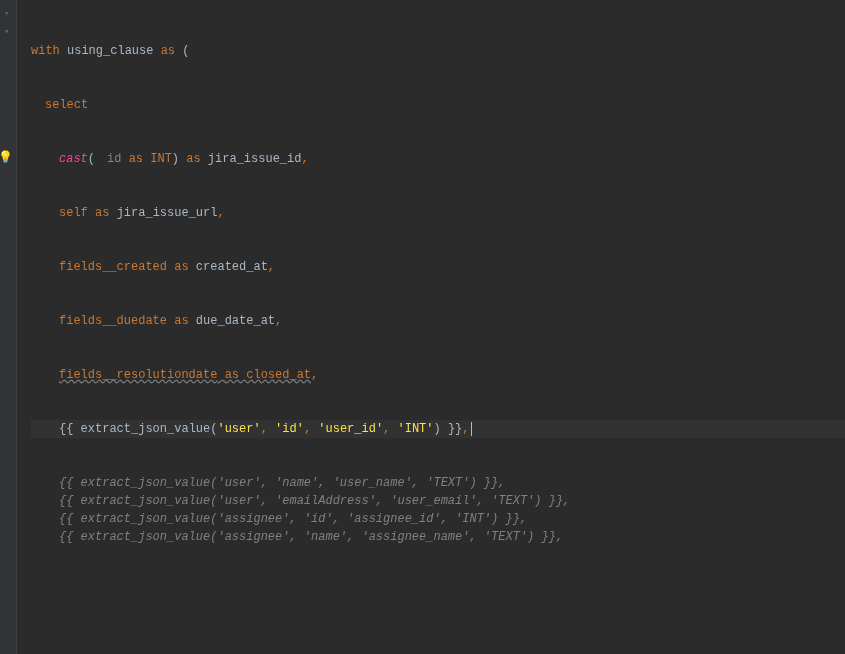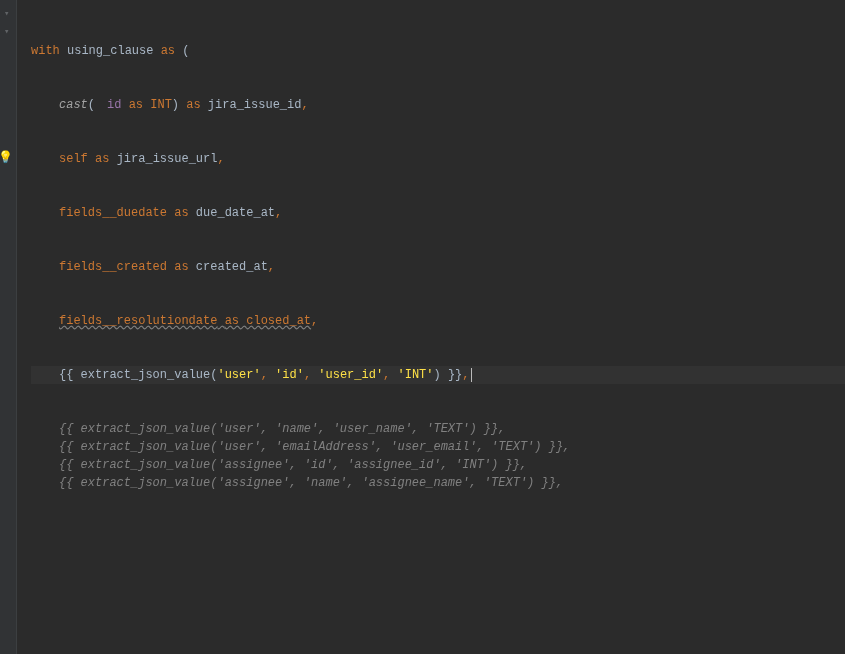--- a/index.html
+++ b/index.html
@@ -45,21 +45,21 @@
     padding-left: 14px;
     padding-top: 6px;
     position: relative;
     white-space: pre;
     overflow: hidden;
   }
   .line { height: 18px; position: relative; }
   .line.current { background: #323232; }
   .caret { border-left: 1px solid #bbb; display:inline-block; height: 14px; vertical-align: middle; margin-left: 1px;}
   .kw { color: #cc7832; }
-  .kw-italic { color: #a3a3a3; font-style: italic; }
+  .kw-italic { color: #ec4899; font-style: italic; }
   .id { color: #9876aa; margin-left: 12px; }
   .str { color: #fde047; }
   .comment { color: #808080; font-style: italic; }
   .plain { color: #a9b7c6; }
   .delim { color: #a9b7c6; }
   .alias { color: #a9b7c6; font-family: Liberation Mono, monospace; }
   .underline { text-decoration: underline wavy #808080; }
   .i1 { padding-left: 14px; }
   .i2 { padding-left: 28px; }
 </style>
@@ -67,22 +67,23 @@
 <body>
 
 <div class="gutter">
   <div class="fold-marker open" style="top:10px"></div>
   <div class="fold-marker open" style="top:28px"></div>
   <div class="bulb" style="top:152px">💡</div>
 </div>
 
 <div class="editor">
   <div class="line"><span class="kw">with</span> <span class="plain">using_clause</span> <span class="kw">as</span> <span class="delim">(</span></div>
+  <div class="line i1"><span class="kw">select</span></div>
   <div class="line i2"><span class="kw-italic">cast</span><span class="delim">(</span><span class="id">id</span> <span class="kw">as</span> <span class="kw">INT</span><span class="delim">)</span> <span class="kw">as</span> <span class="alias">jira_issue_id</span><span class="kw">,</span></div>
   <div class="line i2"><span class="kw">self</span> <span class="kw">as</span> <span class="alias">jira_issue_url</span><span class="kw">,</span></div>
+  <div class="line i2"><span class="kw">fields__created</span> <span class="kw">as</span> <span class="alias">created_at</span><span class="kw">,</span></div>
   <div class="line i2"><span class="kw">fields__duedate</span> <span class="kw">as</span> <span class="alias">due_date_at</span><span class="kw">,</span></div>
-  <div class="line i2"><span class="kw">fields__created</span> <span class="kw">as</span> <span class="alias">created_at</span><span class="kw">,</span></div>
   <div class="line i2"><span class="kw underline">fields__resolutiondate</span><span class="underline"> </span><span class="kw underline">as</span><span class="underline"> </span><span class="kw underline">closed_at</span><span class="kw">,</span></div>
   <div class="line i2 current"><span class="delim">{{ </span><span class="plain">extract_json_value</span><span class="delim">(</span><span class="str">'user'</span><span class="kw">, </span><span class="str">'id'</span><span class="kw">, </span><span class="str">'user_id'</span><span class="kw">, </span><span class="str">'INT'</span><span class="delim">)</span><span class="delim"> }}</span><span class="kw">,</span><span class="caret"></span></div>
   <div id="comments-container"><div class="line i2"><span class="comment">{{ extract_json_value('user', 'name', 'user_name', 'TEXT') }},</span></div><div class="line i2"><span class="comment">{{ extract_json_value('user', 'emailAddress', 'user_email', 'TEXT') }},</span></div><div class="line i2"><span class="comment">{{ extract_json_value('assignee', 'id', 'assignee_id', 'INT') }},</span></div><div class="line i2"><span class="comment">{{ extract_json_value('assignee', 'name', 'assignee_name', 'TEXT') }},</span></div></div>
   
   
 </div>
 
 </body></html>

